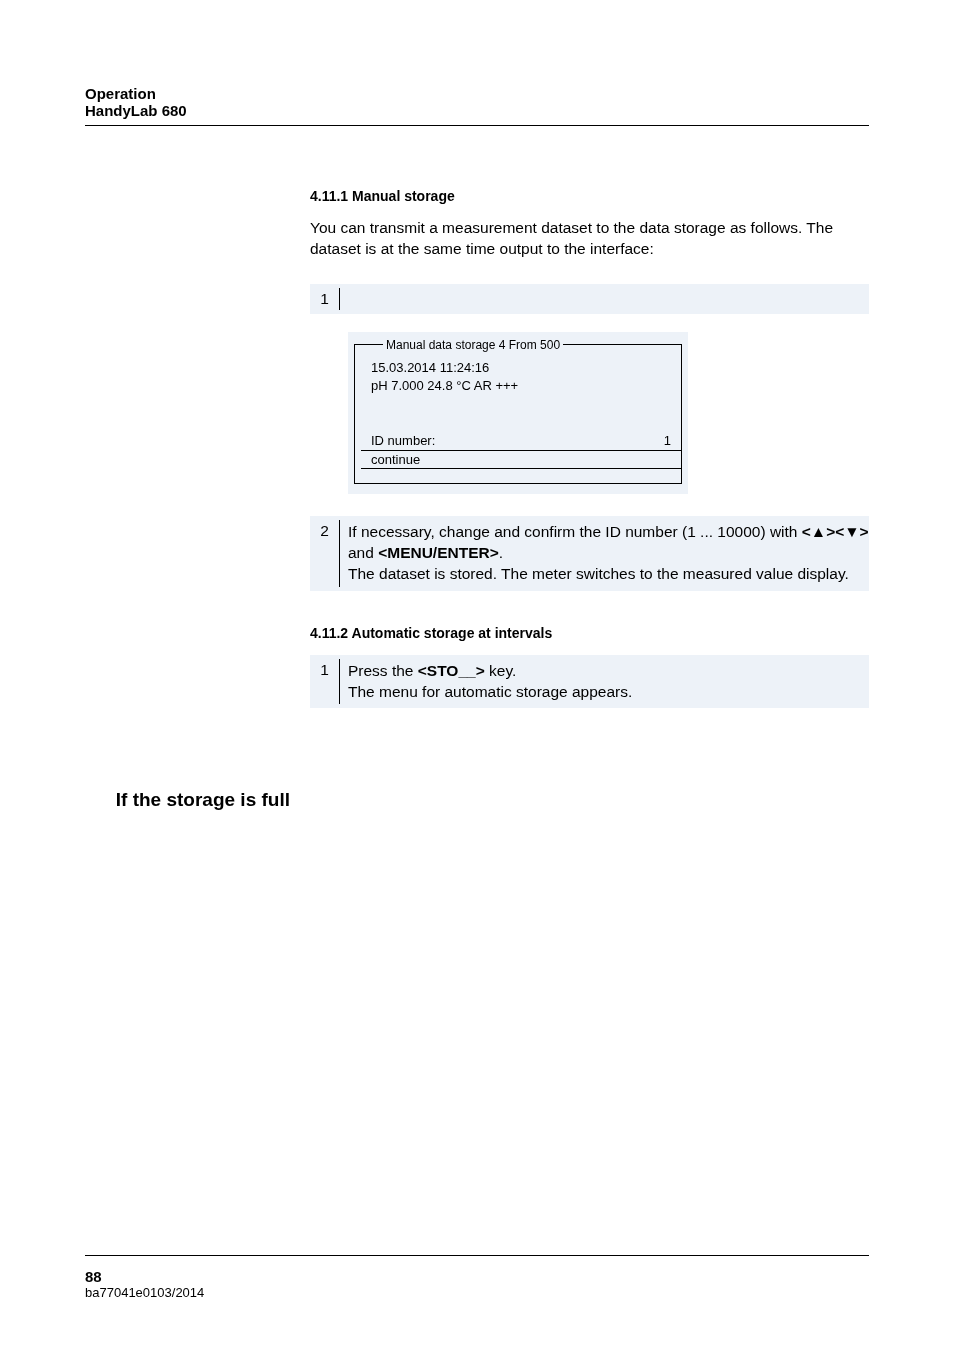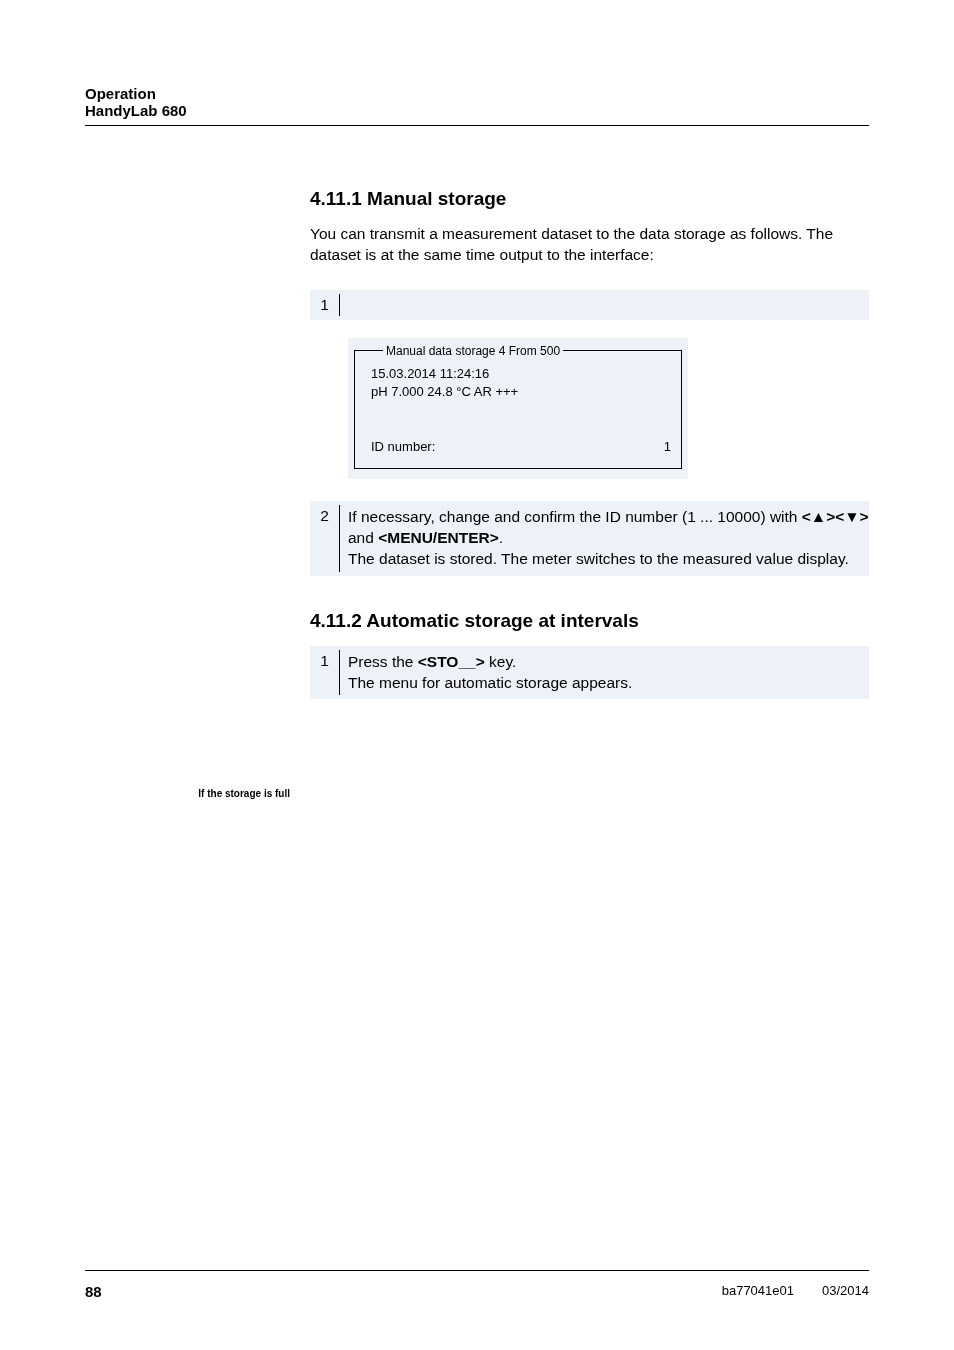--- a/index.html
+++ b/index.html
@@ -31,31 +31,31 @@
   }
   .content {
     display: flex;
   }
   .sidebar {
     width: 225px;
     flex-shrink: 0;
     padding-right: 20px;
     text-align: right;
     font-weight: bold;
-    font-size: 10px;
+    font-size: 19px;
   }
   .sidebar .block {
     line-height: 1.25;
   }
   .main {
     flex: 1;
   }
   .h3 {
     font-weight: bold;
-    font-size: 19px;
+    font-size: 14px;
     margin-bottom: 14px;
   }
   .para {
     font-size: 15.5px;
     line-height: 1.35;
     margin-bottom: 24px;
   }
   .step-row {
     display: flex;
     align-items: stretch;
@@ -130,28 +130,28 @@
   .footer {
     position: absolute;
     bottom: 50px;
     left: 85px;
     right: 85px;
     border-top: 1.5px solid #000;
     padding-top: 12px;
     display: flex;
     justify-content: space-between;
     font-size: 13px;
+    flex-direction: column;
   }
   .footer-left {
     font-weight: bold;
     font-size: 15px;
   }
   .footer-right {
     display: flex;
-    gap: 28px;
   }
 </style>
 </head>
 <body>
 
 <div class="page">
   <div class="header">
     <span>Operation</span>
     <span>HandyLab 680</span>
   </div>
@@ -173,20 +173,21 @@
 
       <div class="device-block">
         <fieldset class="device-top">
           <legend>Manual data storage 4 From 500</legend>
           <div class="device-line">15.03.2014  11:24:16</div>
           <div class="device-line">pH 7.000    24.8 °C  AR  +++</div>
           <div class="device-idrow">
             <span>ID number:</span>
             <span>1</span>
           </div>
+          <div class="device-continue">continue</div>
         </fieldset>
       </div>
 
       <div class="step-row">
         <div class="step-num">2</div>
         <div class="step-text">
           <span>If necessary, change and confirm the ID number (1 ... 10000) with </span><b>&lt;▲&gt;</b><b>&lt;▼&gt;</b><span> and </span><b>&lt;MENU/ENTER&gt;</b><span>.</span><br>
           <span>The dataset is stored. The meter switches to the measured value display.</span>
         </div>
       </div>

